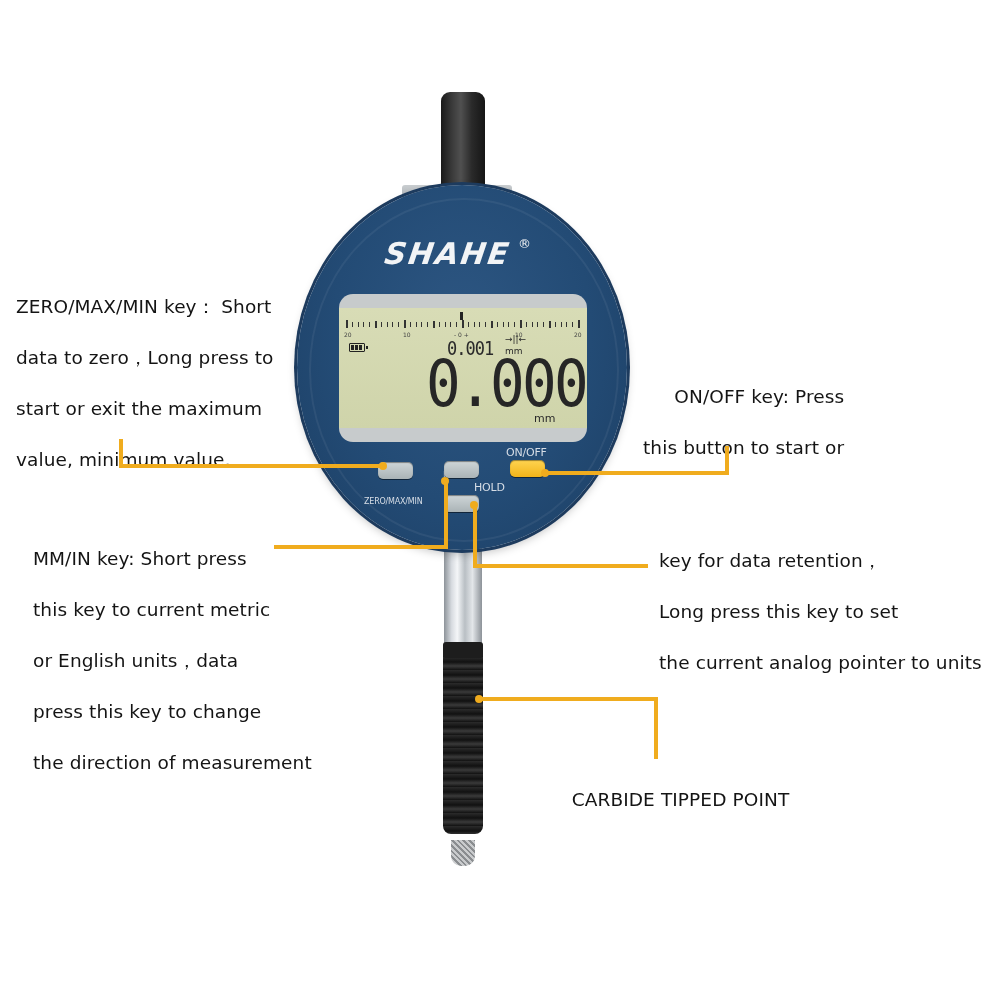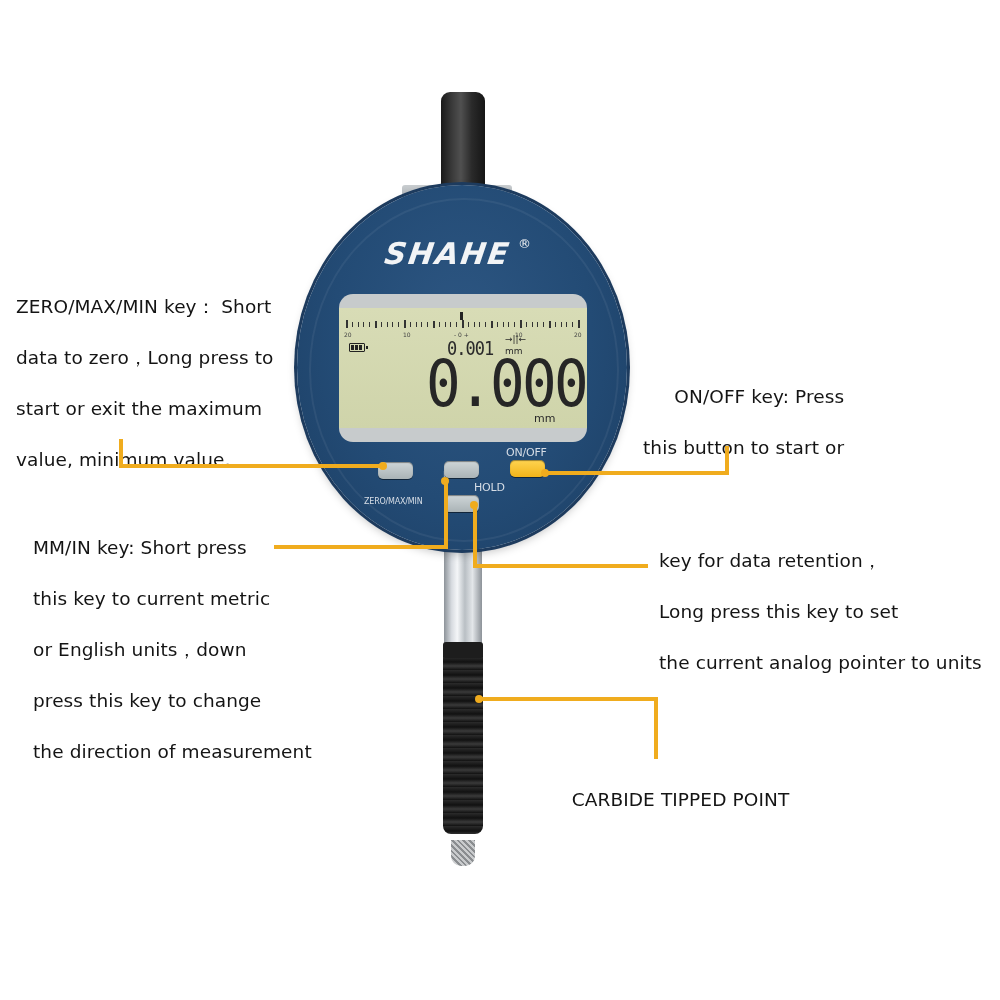--- a/index.html
+++ b/index.html
@@ -64,24 +64,24 @@
   <span class="line">data to zero，Long press to</span>
   <span class="line">start or exit the maximum</span>
   <span class="line">value, minimum value,</span>
 </div>
 
 <div class="callout" style="left:643px; top:358px;text-align:right;">
   <span class="line">ON/OFF key: Press</span>
   <span class="line">this button to start or</span>
 </div>
 
-<div class="callout" style="left:33px; top:509px;">
+<div class="callout" style="left:33px; top:520px;">
   <span class="line">MM/IN key: Short press</span>
   <span class="line">this key to current metric</span>
-  <span class="line">or English units，down</span>
+  <span class="line">or English units，data</span>
   <span class="line">press this key to change</span>
   <span class="line">the direction of measurement</span>
 </div>
 
 <div class="callout" style="left:659px; top:522px;">
   <span class="line">key for data retention，</span>
   <span class="line">Long press this key to set</span>
   <span class="line">the current analog pointer to units</span>
 </div>
 

